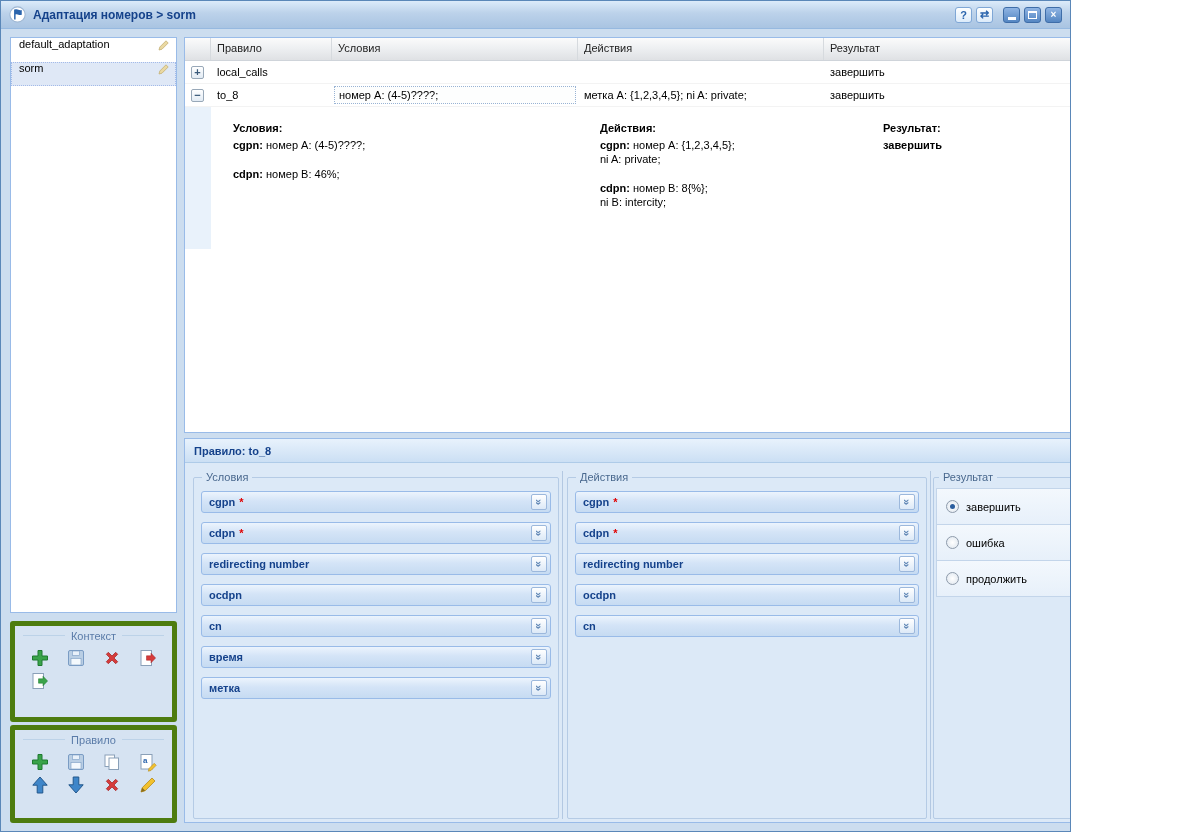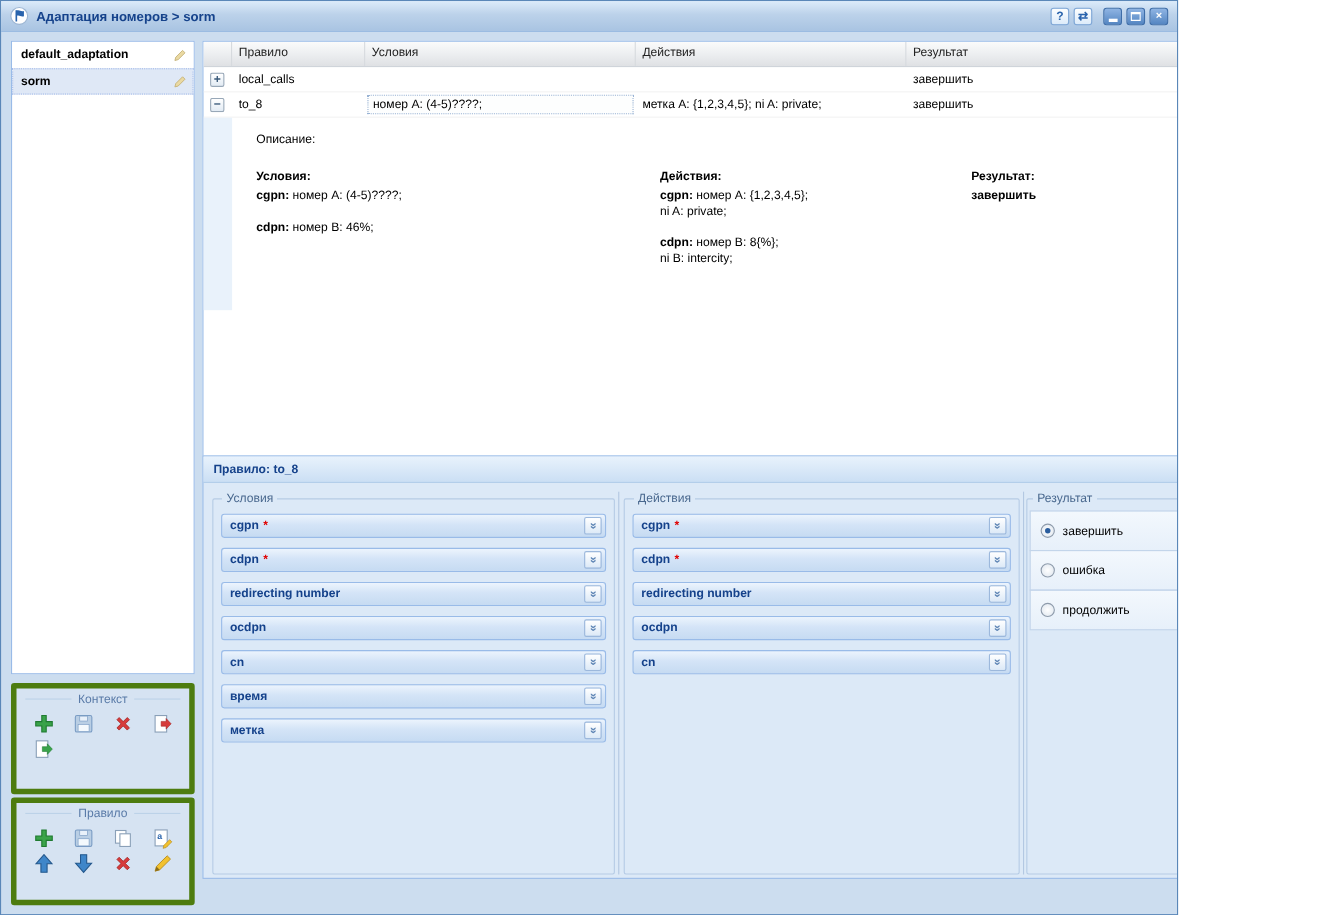--- a/index.html
+++ b/index.html
@@ -19,21 +19,21 @@
   .tool-blue { width:17px; height:16px; border:1px solid #3e6da8; border-radius:3px;
     background:linear-gradient(#8fb4e3,#5486c2); color:#fff; font-weight:bold;
     display:flex; align-items:center; justify-content:center; font-size:10px; }
   .tool-blue .glyph-min { width:8px; height:3px; background:#fff; margin-top:7px; }
   .tool-blue .glyph-max { width:9px; height:8px; border:1px solid #fff; border-top:2px solid #fff; background:transparent; }
   .gap-left { margin-left:6px; }
 
   
   .sidebar { position:absolute; left:9px; top:36px; width:167px; height:576px;
     background:#fff; border:1px solid #99bbe8; overflow:hidden; }
-  .side-item { height:24px; display:flex; align-items:center; padding:0 5px 0 8px; background:#fff;font-weight:bold; }
+  .side-item { height:24px; display:flex; align-items:flex-start; padding:0 5px 0 8px; background:#fff; }
   .side-item.selected { background:#dfe8f6; outline:1px dotted #a3bae9; outline-offset:-1px; }
   .side-fill { flex:1; }
   .mini-icon { width:14px; height:14px; display:inline-block; }
 
   
   .mini-panel { position:absolute; left:9px; width:167px; background:#d6e3f2;
     border:5px solid #4d7c0f; border-radius:3px; }
   .context-panel { top:620px; height:101px; }
   .rule-panel { top:724px; height:98px; }
   .mini-header { height:19px; display:flex; align-items:center; color:#5a7ba8; padding:0 8px; }
@@ -69,21 +69,21 @@
   .d-cols { display:flex; }
   .d-col { line-height:14px; }
   .d-c1 { flex:0 0 367px; }
   .d-c2 { flex:0 0 283px; }
   .d-c3 { flex:1; }
   .d-h { margin-bottom:3px;font-weight:bold; }
   .d-gap { margin-top:15px; }
   .d-bold { font-weight:bold; }
 
   
-  .editor { position:absolute; left:183px; top:413px; width:1007px; height:385px;
+  .editor { position:absolute; left:183px; top:437px; width:1007px; height:385px;
     border:1px solid #99bbe8; background:#dce9f7; }
   .editor-header { height:24px; background:linear-gradient(#e8f2fc,#cbdff4);
     border-bottom:1px solid #aecbe8; color:#15428b; font-weight:bold;
     display:flex; align-items:center; padding:0 9px; }
   .editor-body { position:relative; height:360px; }
   fieldset { position:absolute; border:1px solid #b5cbe5; border-radius:2px; padding:8px 5px 5px; background:transparent; }
   legend { color:#49688e; padding:0 4px; margin-left:3px; font-size:11px; }
   .fs-cond { left:8px;  top:8px; width:366px; height:348px; }
   .fs-act  { left:382px; top:8px; width:360px; height:348px; }
   .fs-res  { left:748px; top:8px; width:254px; height:348px; padding:5px 2px; }
@@ -279,21 +279,20 @@
       <div class="g-cell col-cond" style="padding:0 2px;">
           <div class="cell-box">номер A: (4-5)????;</div>
         </div>
       <div class="g-cell col-act">метка A: {1,2,3,4,5}; ni A: private;</div>
       <div class="g-cell col-res">завершить</div>
     </div>
 
     <div class="detail">
       <div class="detail-gutter"></div>
       <div class="detail-body">
-        <div class="d-desc">Описание:</div>
         <div class="d-cols">
           <div class="d-col d-c1">
             <div class="d-h">Условия:</div>
             <div><span class="d-bold">cgpn:</span> <span>номер A: (4-5)????;</span></div>
             <div class="d-gap"><span class="d-bold">cdpn:</span> <span>номер B: 46%;</span></div>
           </div>
           <div class="d-col d-c2">
             <div class="d-h">Действия:</div>
             <div><span class="d-bold">cgpn:</span> <span>номер A: {1,2,3,4,5};</span></div>
             <div>ni A: private;</div>

